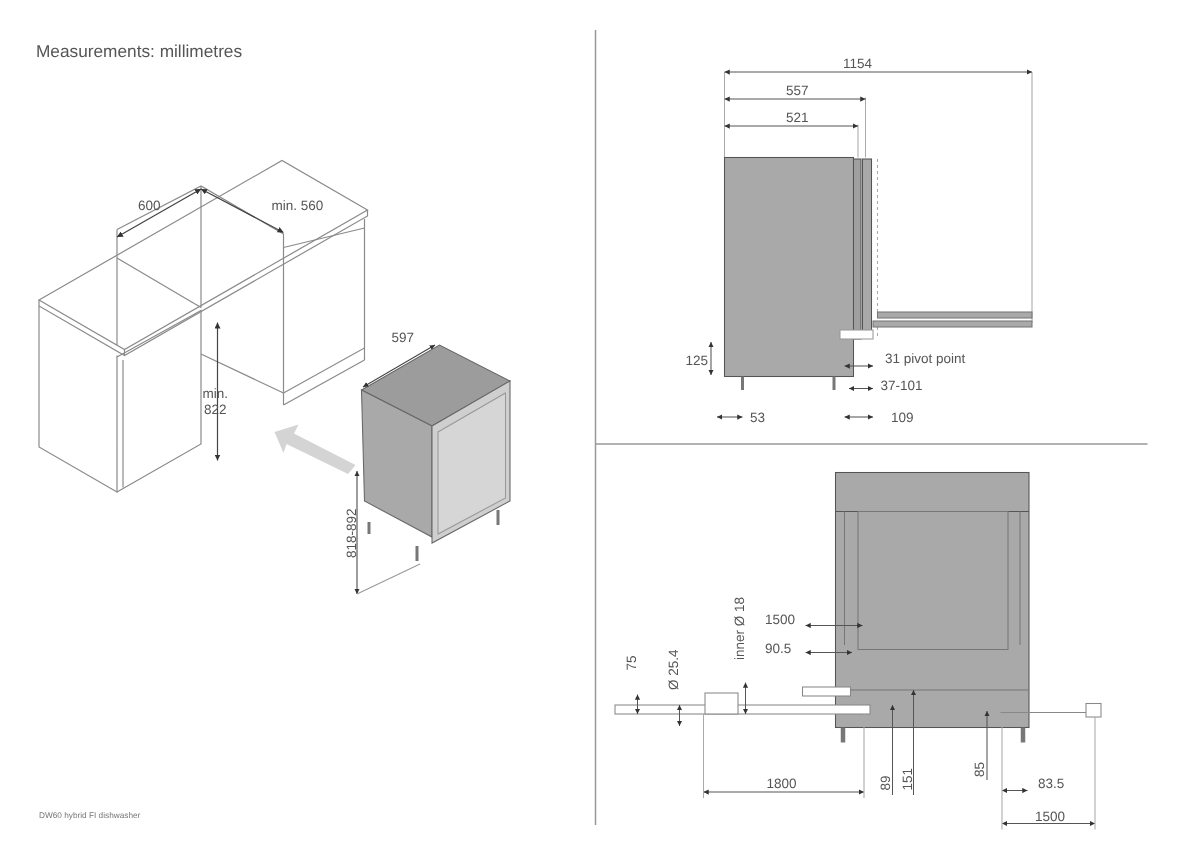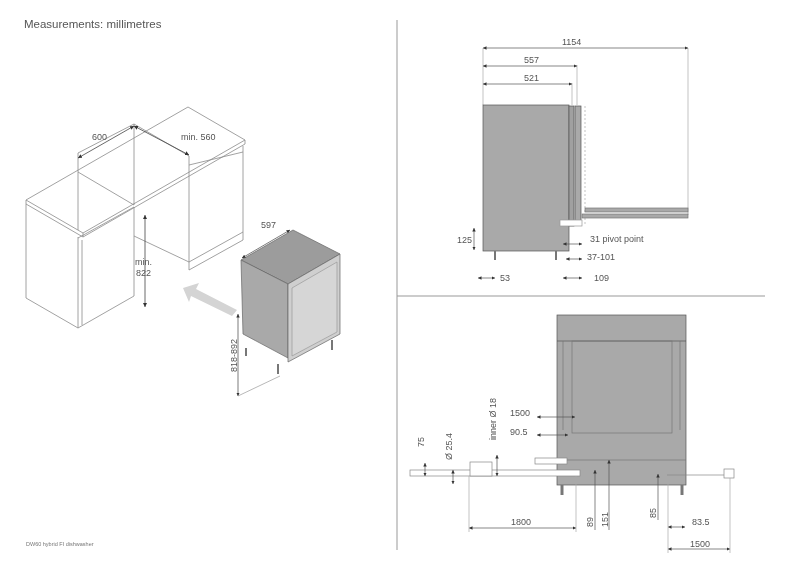--- a/index.html
+++ b/index.html
@@ -1,17 +1,17 @@
 <!DOCTYPE html>
 <html><head>
 <meta charset="utf-8">
 <style>
   html, body { margin:0; padding:0; background:#ffffff; }
   body { width:800px; height:566px; position:relative; overflow:hidden; font-family:"Liberation Sans", sans-serif; color:#555; }
-  .title { position:absolute; left:24px; top:18px; font-size:11.5px; color:#555; }
+  .title { position:absolute; left:24px; top:29px; font-size:11.5px; color:#555; }
   .footer { position:absolute; left:26px; top:541px; font-size:5.5px; color:#777; }
   svg { position:absolute; left:0; top:0; }
   .lbl { font-family:"Liberation Sans", sans-serif; font-size:9px; fill:#555; }
 </style>
 </head>
 <body>
 
 <div class="title">Measurements: millimetres</div>
 <div class="footer">DW60 hybrid FI dishwasher</div>
 

